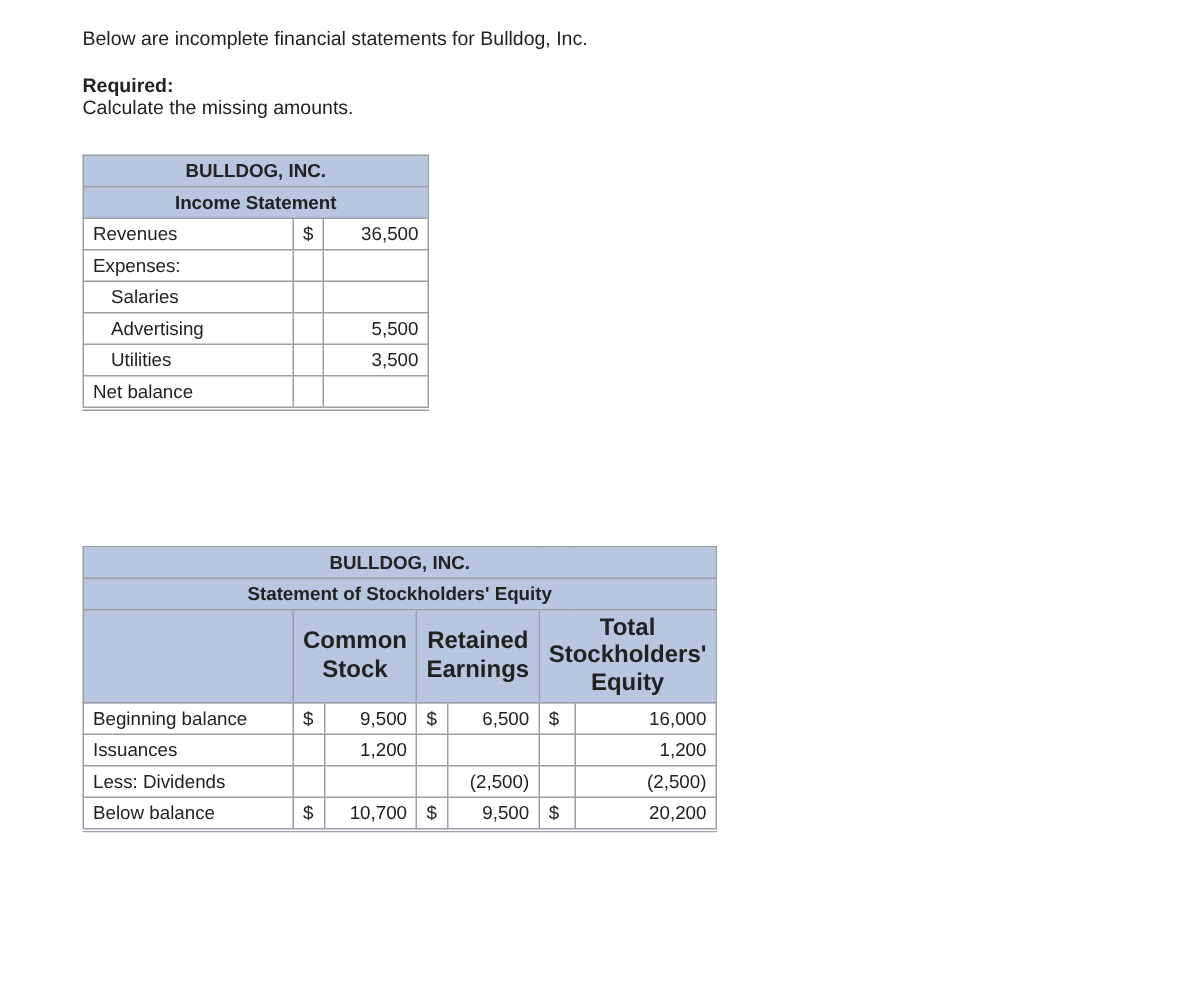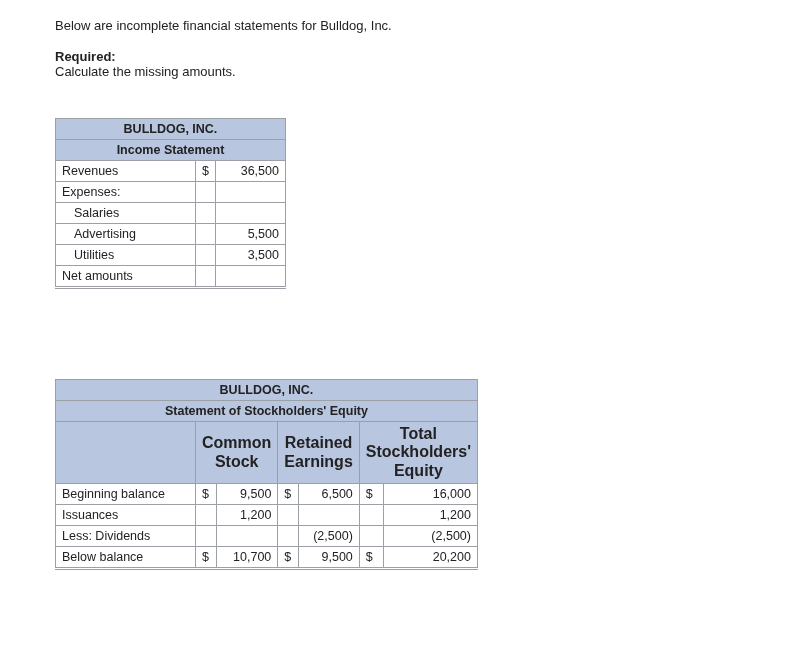--- a/index.html
+++ b/index.html
@@ -7,21 +7,21 @@
     padding: 18px 0 0 55px;
     font-family: Arial, Helvetica, sans-serif;
     font-size: 13px;
     color: #222;
     background: #fff;
     width: 793px;
     box-sizing: border-box;
   }
   .intro { margin-bottom: 12px; }
   .req-label { font-weight: bold; margin-top: 16px; }
-  .req-text { margin-bottom: 39px; }
+  .req-text { margin-bottom: 24px; }
 
   table.fin {
     border-collapse: collapse;
     font-size: 12.5px;
   }
   table.fin td, table.fin th {
     border: 1px solid #9aa0a5;
     padding: 3px 6px;
     height: 20px;
     box-sizing: border-box;
@@ -89,21 +89,21 @@
     <td class="label-col indent">Advertising</td>
     <td class="cur-col"></td>
     <td class="val-col">5,500</td>
   </tr>
   <tr>
     <td class="label-col indent">Utilities</td>
     <td class="cur-col"></td>
     <td class="val-col">3,500</td>
   </tr>
   <tr class="dbl-line">
-    <td class="label-col">Net amounts</td>
+    <td class="label-col">Net balance</td>
     <td class="cur-col"></td>
     <td class="val-col blank-input"></td>
   </tr>
 </tbody>
   </table>
 
 <div class="spacer"></div>
 
 <table class="fin t2">
   <tbody>

